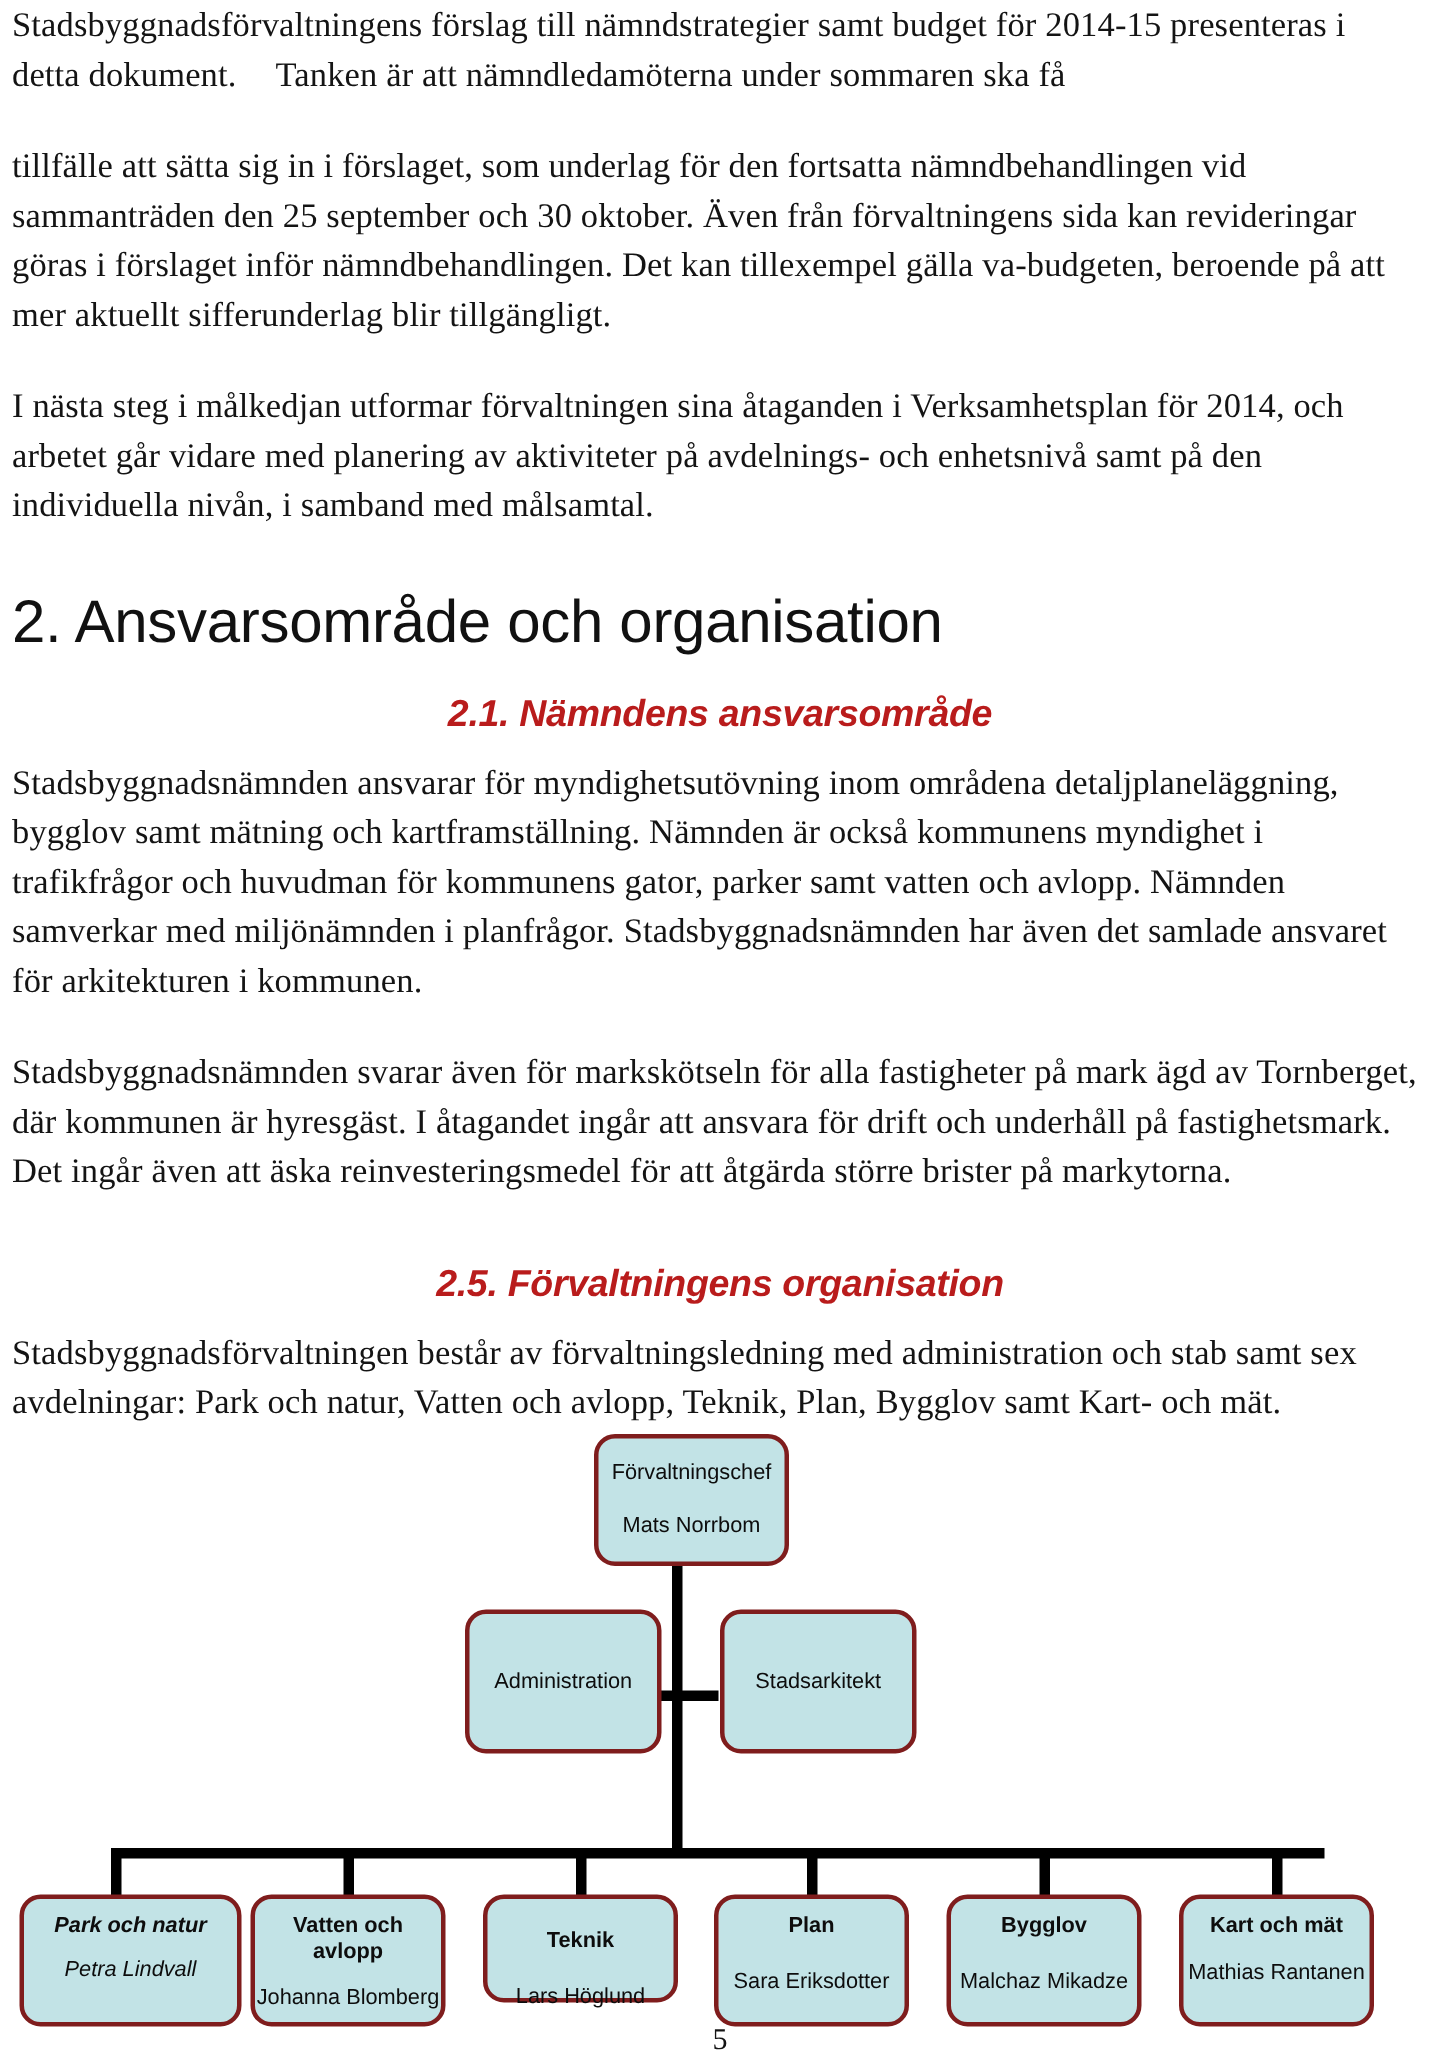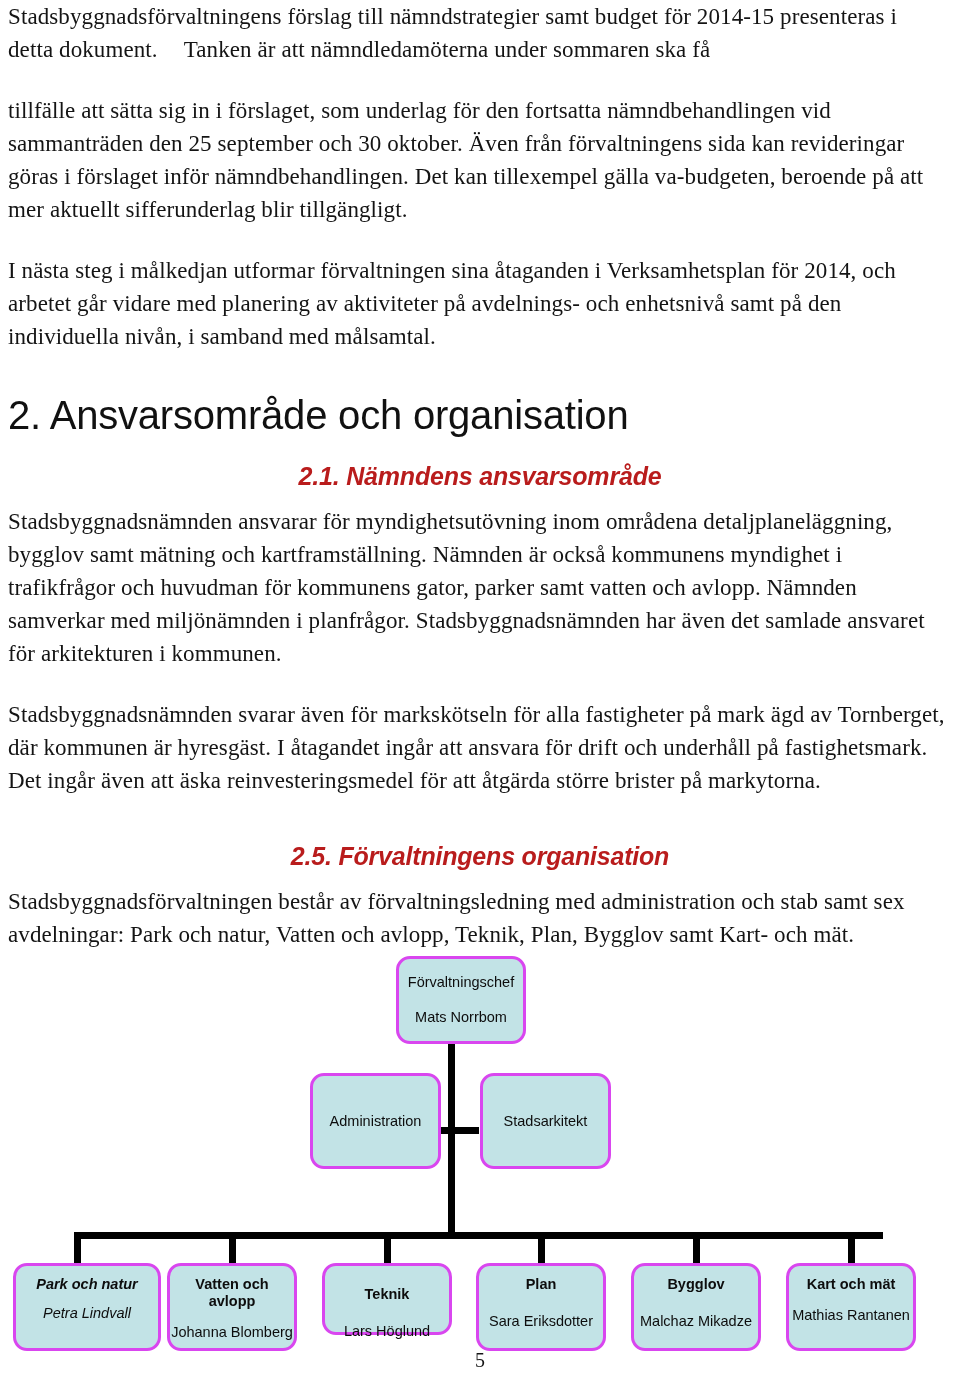--- a/index.html
+++ b/index.html
@@ -68,21 +68,21 @@
   .orgchart {
     position: relative;
     width: 944px;
     height: 400px;
     margin: 0 auto;
   }
   .node {
     position: absolute;
     box-sizing: border-box;
     background: #c2e3e6;
-    border: 3px solid #d946ef;
+    border: 3px solid #7f1d1d;
     border-radius: 14px;
     display: flex;
     flex-direction: column;
     align-items: center;
     font-family: "Liberation Sans", "DejaVu Sans", sans-serif;
     color: #0d0d0d;
     z-index: 2;
   }
   .node .node-title {
     font-size: 14.5px;

